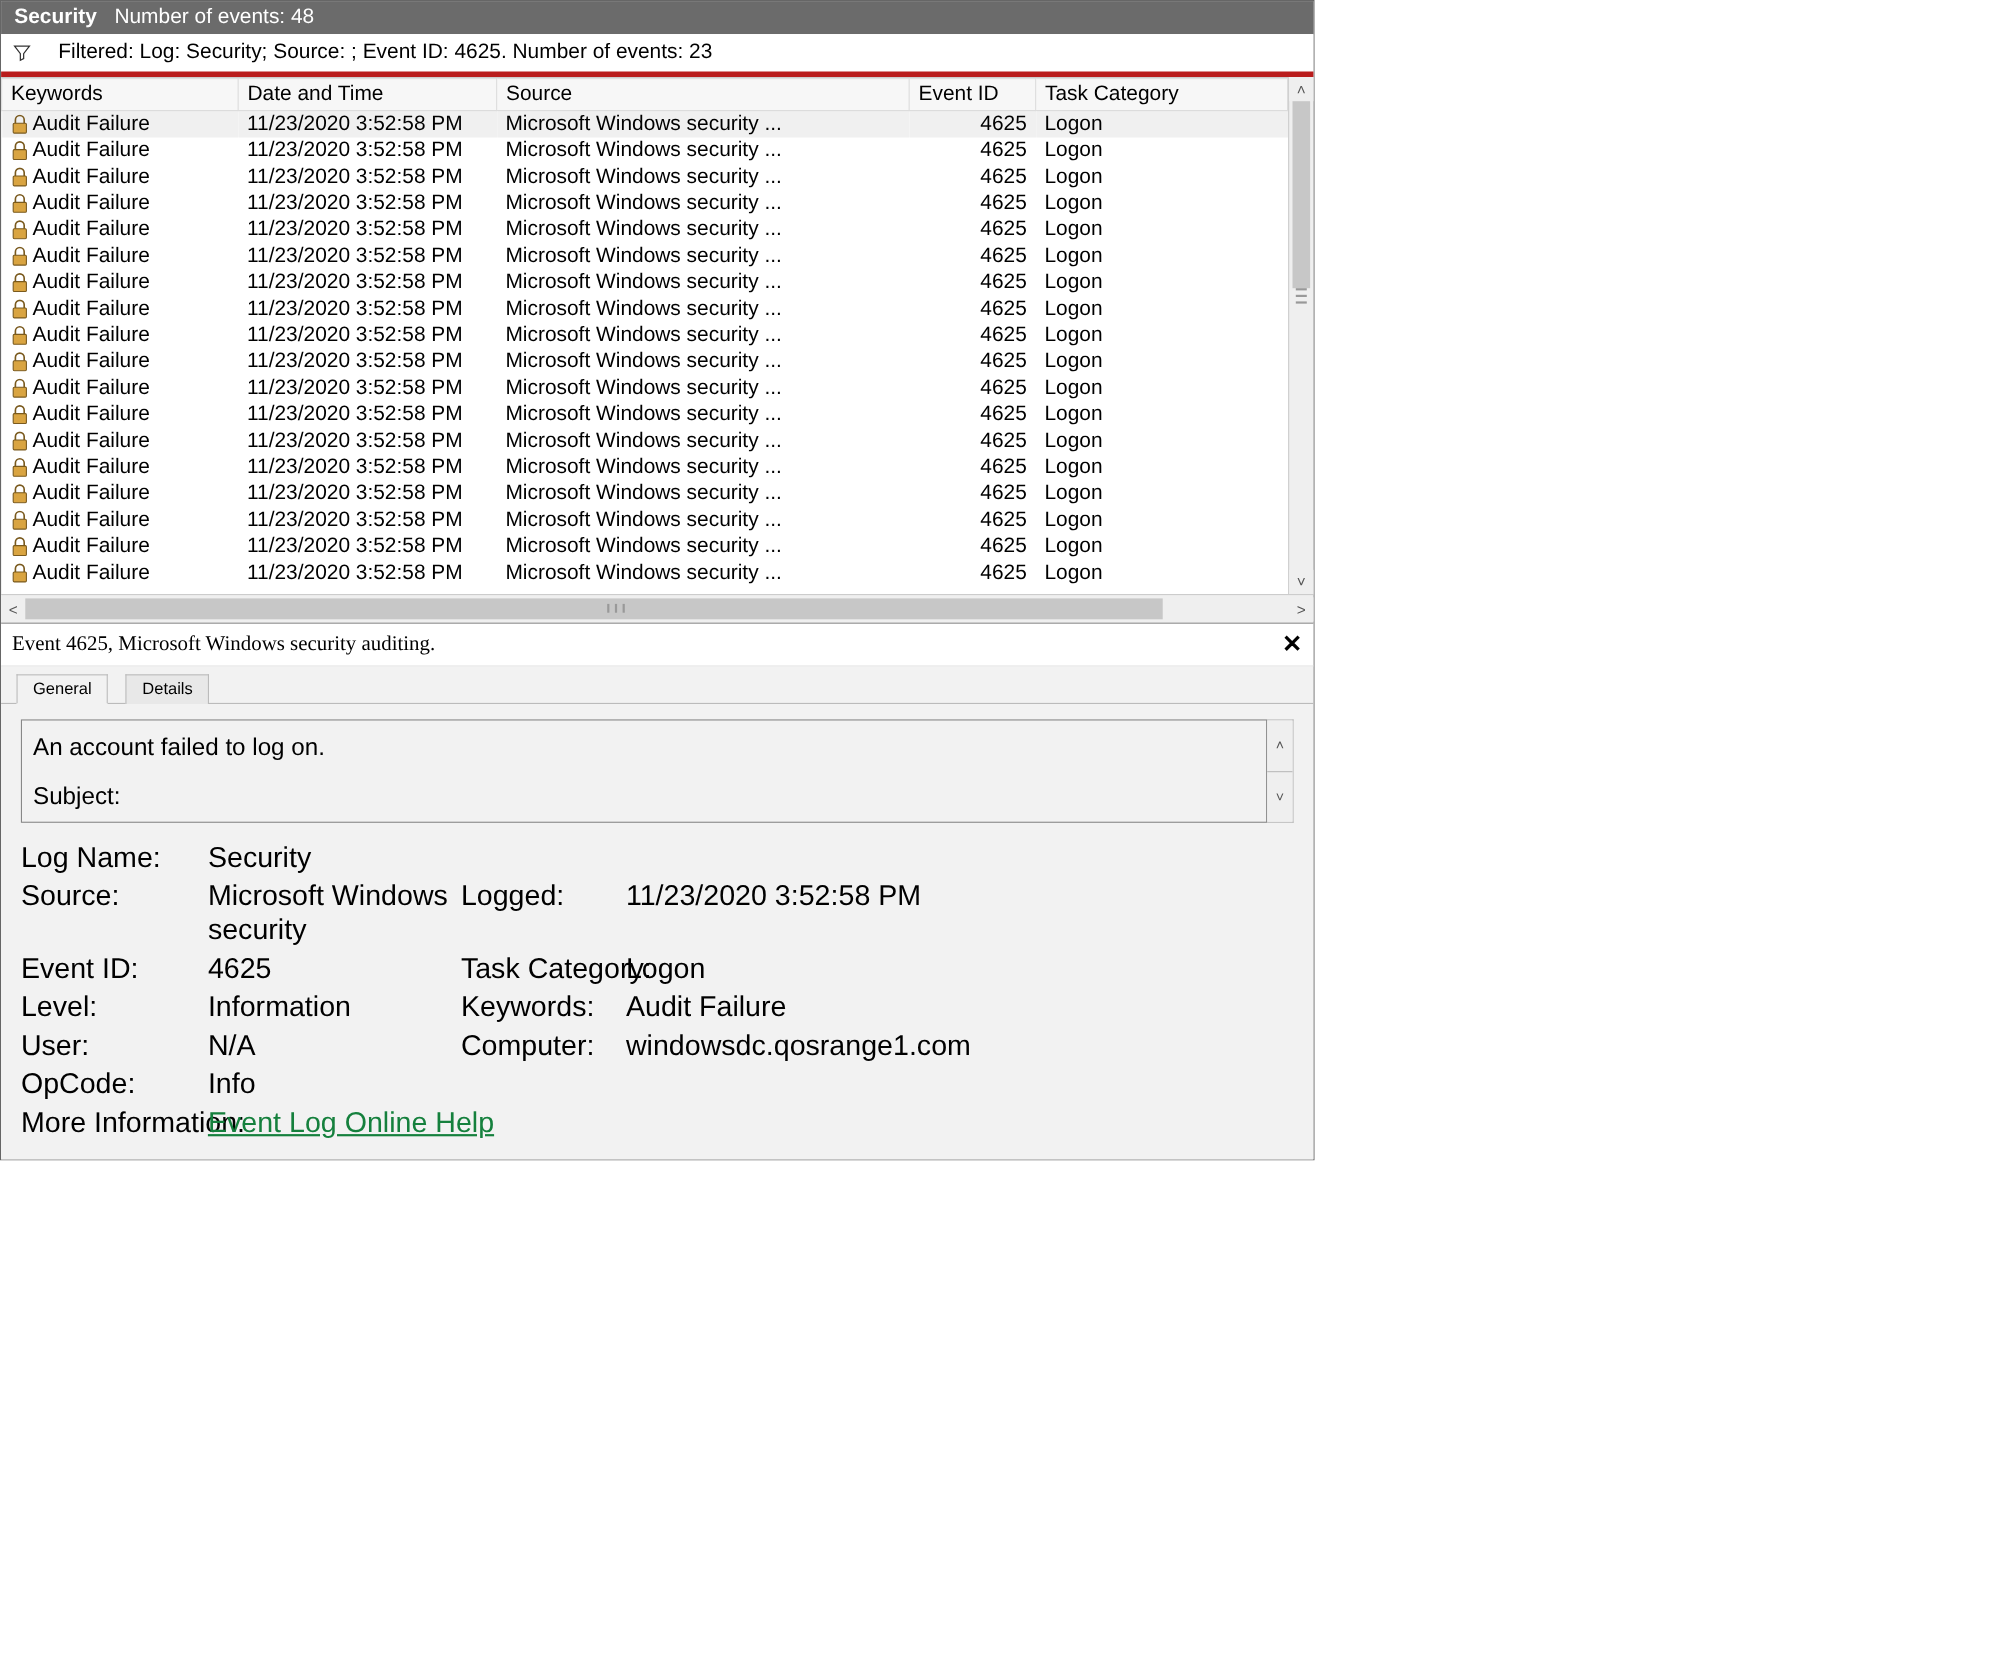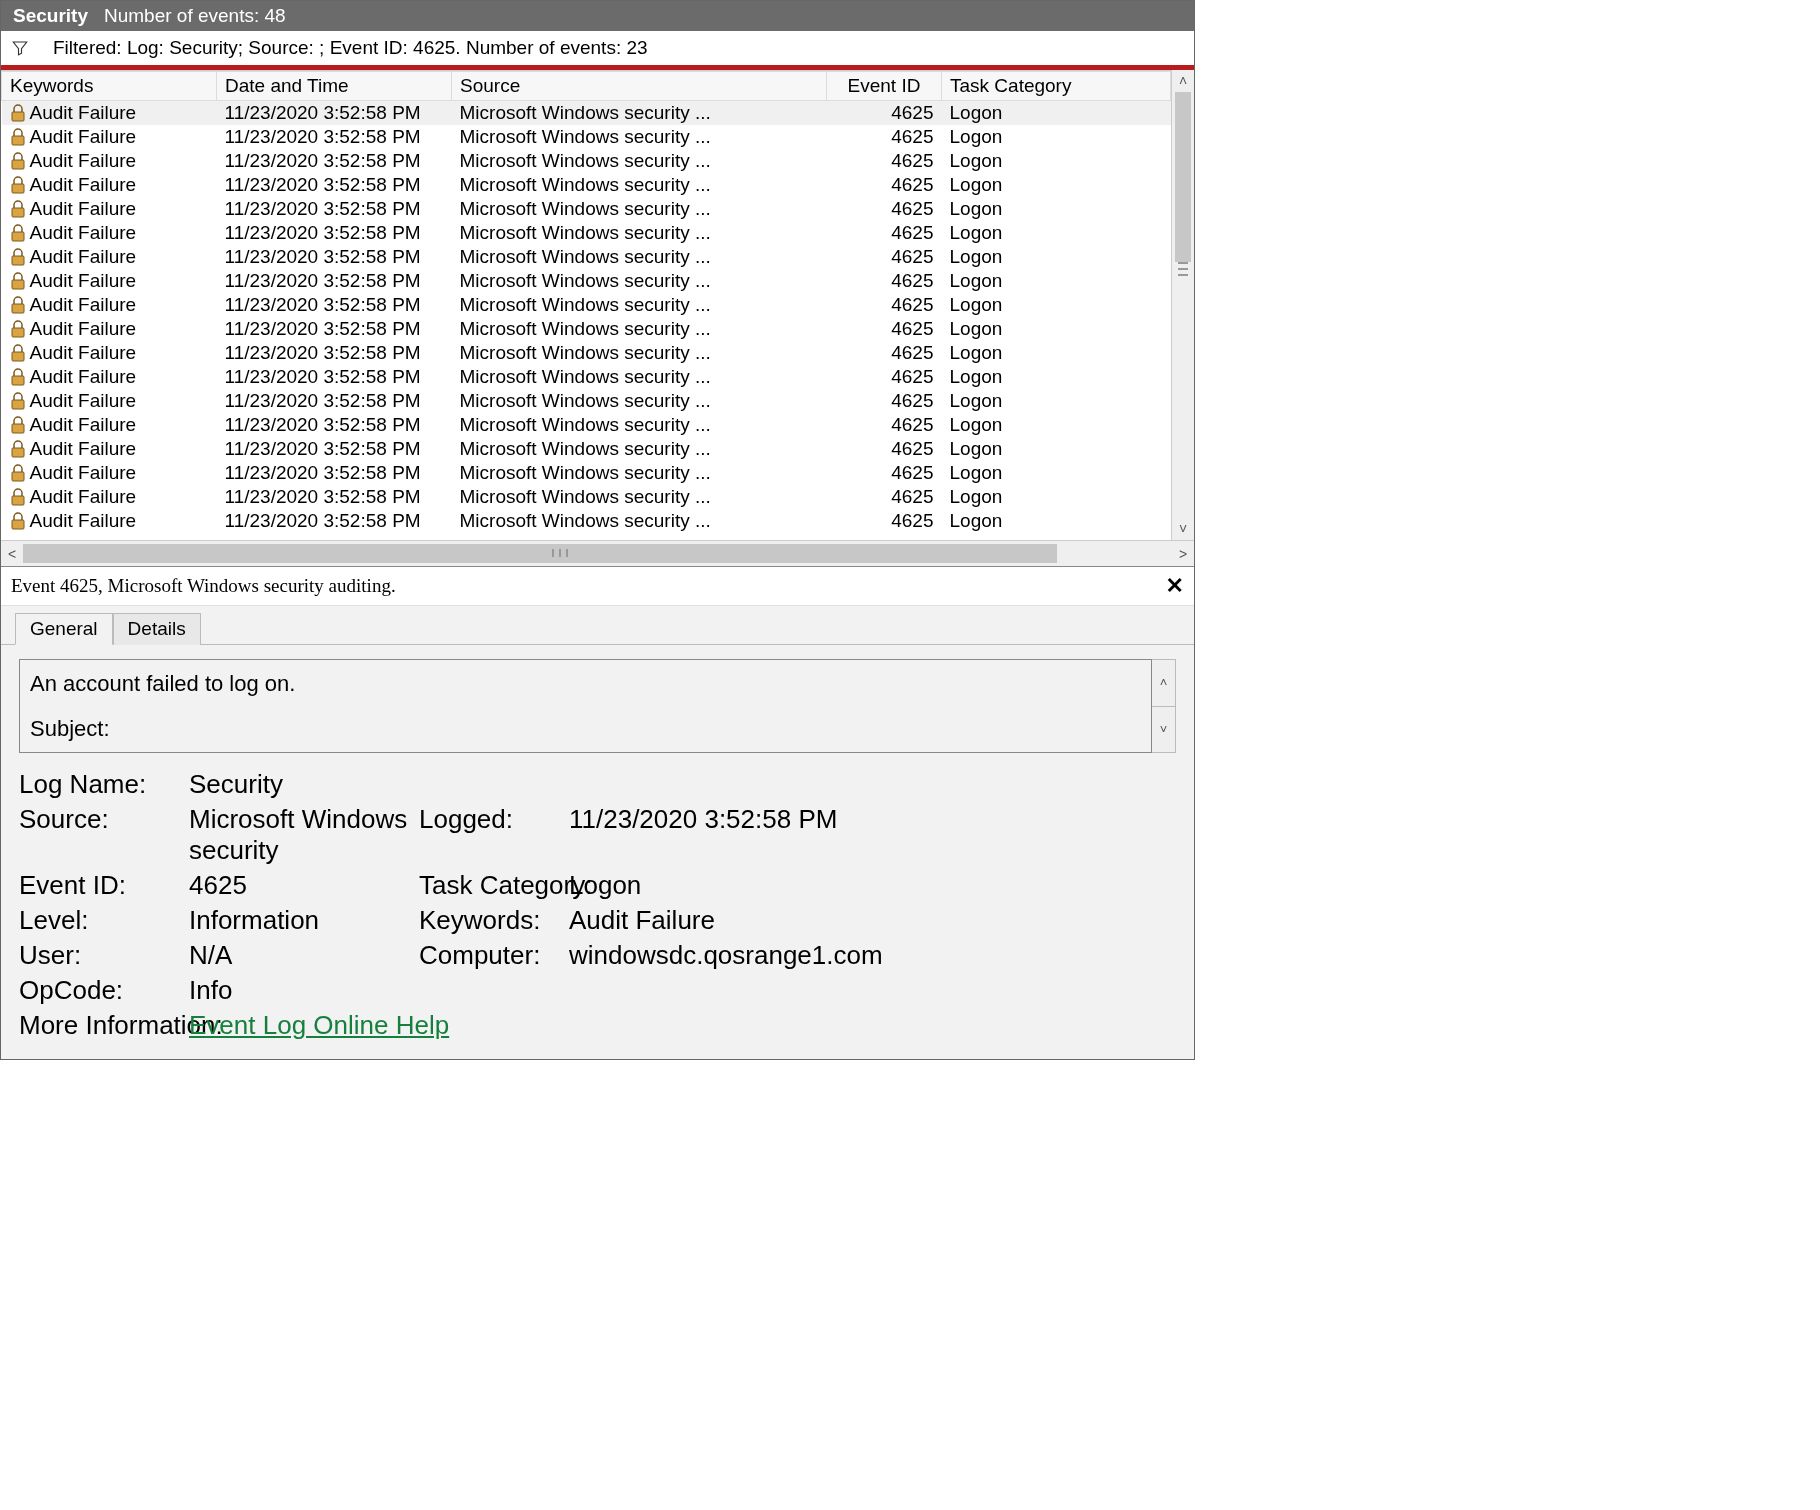--- a/index.html
+++ b/index.html
@@ -7,41 +7,41 @@
   .window { width: 1195px; border: 1px solid #666; background: #fff; }
   .title-bar { background: #6b6b6b; color: #fff; display: flex; align-items: center; padding: 4px 12px; font-size: 19px; }
   .title-bar .title-main { font-weight: 600; margin-right: 16px; }
   .filter-bar { display: flex; align-items: center; padding: 6px 10px; border-bottom: 5px solid #b91c1c; background: #fff; }
   .filter-icon { width:22px; text-align:center; margin-right: 20px; color: #444; }
   .filter-icon svg { width:18px; height:18px; display:block; }
   .grid-wrap { position: relative; height: 470px; display:flex; }
   .grid { flex:1 1 auto; overflow:hidden; border-top:1px solid #ccc; }
   table.events { border-collapse: collapse; width: 100%; table-layout: fixed; }
   table.events th { text-align: left; font-weight: 400; background: #f7f7f7; border: 1px solid #dcdcdc; padding: 3px 8px; font-size: 19px; }
-  table.events th.right { text-align: center; }
+  table.events th.right { text-align: left; }
   table.events td { padding: 1px 8px; font-size: 19px; white-space: nowrap; overflow: hidden; text-overflow: ellipsis; }
   table.events td.right { text-align: right; }
   table.events tr.data-row:first-child td { background: #f0f0f0; }
   .lock-cell { display:flex; align-items:center; gap:4px; }
   .lock-icon svg { width:16px; height:18px; display:block; }
   .vscroll { width: 24px; background: #efefef; border-left:1px solid #ccc; display:flex; flex-direction:column; align-items:center; justify-content:space-between; }
   .vscroll .arrow, .hscroll .arrow { width:22px; height:22px; display:flex; align-items:center; justify-content:center; color:#555; font-size:14px; background:#efefef; }
   .vscroll .track { flex:1; width:100%; position:relative; }
   .vscroll .thumb { position:absolute; left:3px; right:3px; top:0; height:40%; background:#c7c7c7; }
   .vscroll .midmark { position:absolute; left:6px; right:6px; top:40%; height:14px; display:flex; flex-direction:column; justify-content:space-between; }
   .vscroll .midmark span { height:2px; background:#999; }
   .hscroll { height:26px; background:#efefef; border-top:1px solid #ccc; display:flex; align-items:center; }
   .hscroll .track { flex:1; height:100%; position:relative; }
   .hscroll .thumb { position:absolute; top:3px; bottom:3px; left:0; width:90%; background:#c7c7c7; }
   .hscroll .mid { position:absolute; left:46%; top:8px; width:16px; height:8px; display:flex; justify-content:space-between; }
   .hscroll .mid span { width:2px; background:#999; }
   .detail-header { display:flex; align-items:center; justify-content:space-between; padding:6px 10px; border-top:1px solid #888; border-bottom:1px solid #e0e0e0; background:#fff; font-size:19px;font-family:Liberation Serif, serif; }
   .detail-header .close { font-weight:bold; font-size:22px; cursor:default; }
   .tabs { display:flex; padding: 6px 10px 0 14px; background:#f2f2f2; border-bottom:1px solid #bbb; }
-  .tab { padding:4px 14px; border:1px solid #bbb; border-bottom:none; margin-right:0px; background:#e8e8e8; position:relative; top:1px; font-size:19px; }
+  .tab { padding:4px 14px; border:1px solid #bbb; border-bottom:none; margin-right:16px; background:#e8e8e8; position:relative; top:1px; font-size:15px; }
   .tab.active { background:#f2f2f2; border-bottom:1px solid #f2f2f2; }
   .detail-body { background:#f2f2f2; padding: 14px 18px 18px 18px; }
   .msgbox-wrap { display:flex; align-items:stretch; }
   .msgbox { flex:1; border:1px solid #888; background:#f2f2f2; padding:6px 10px; min-height:72px; font-size:22px; line-height:1.6; }
   .msg-scroll { width:24px; display:flex; flex-direction:column; border:1px solid #bbb; border-left:none; }
   .msg-scroll .arrow { flex:1; display:flex; align-items:center; justify-content:center; background:#efefef; font-size:13px; color:#555; }
   .msg-scroll .arrow + .arrow { border-top:1px solid #bbb; }
   .info-grid { display:grid; grid-template-columns: 160px 220px 140px auto; row-gap:4px; column-gap:10px; margin-top:16px; font-size:26px; }
   .info-grid .lbl { white-space:nowrap; }
   .link { color:#15803d; text-decoration:underline; }

